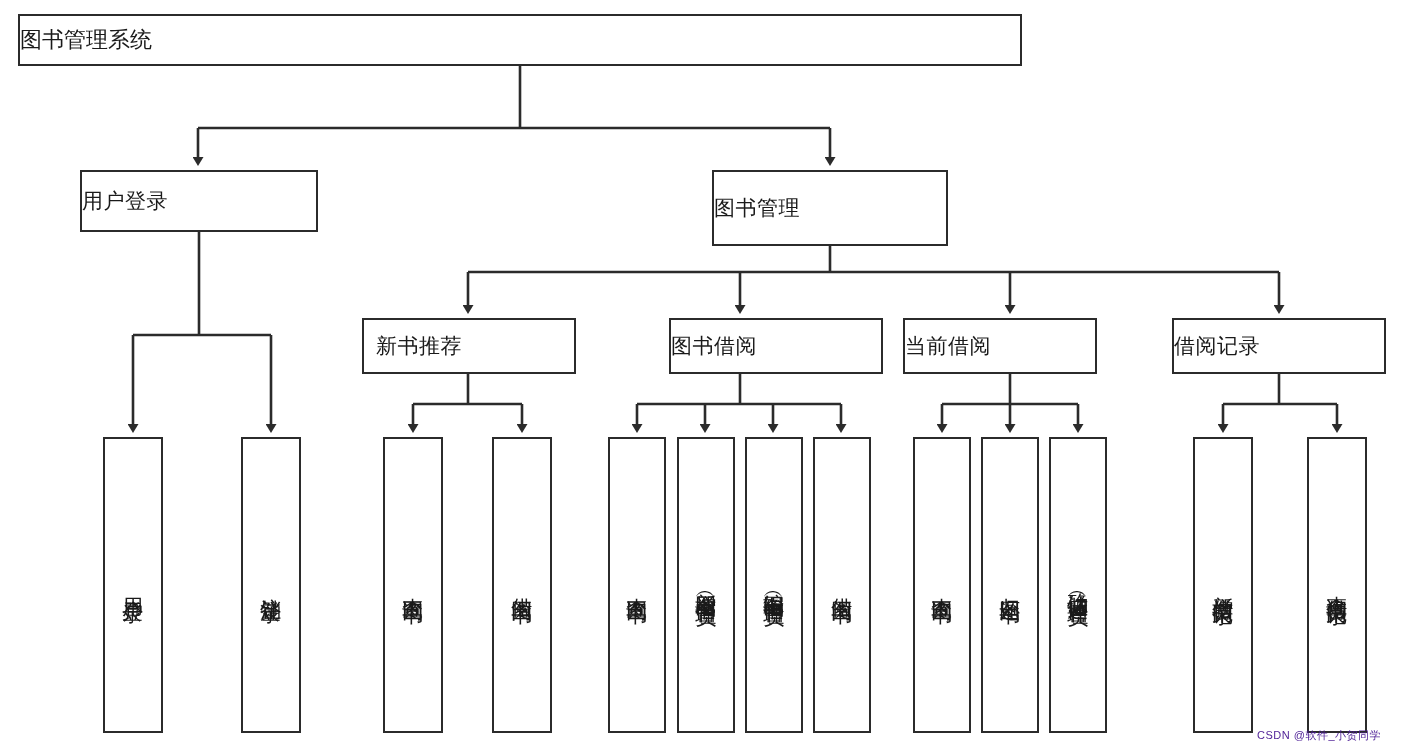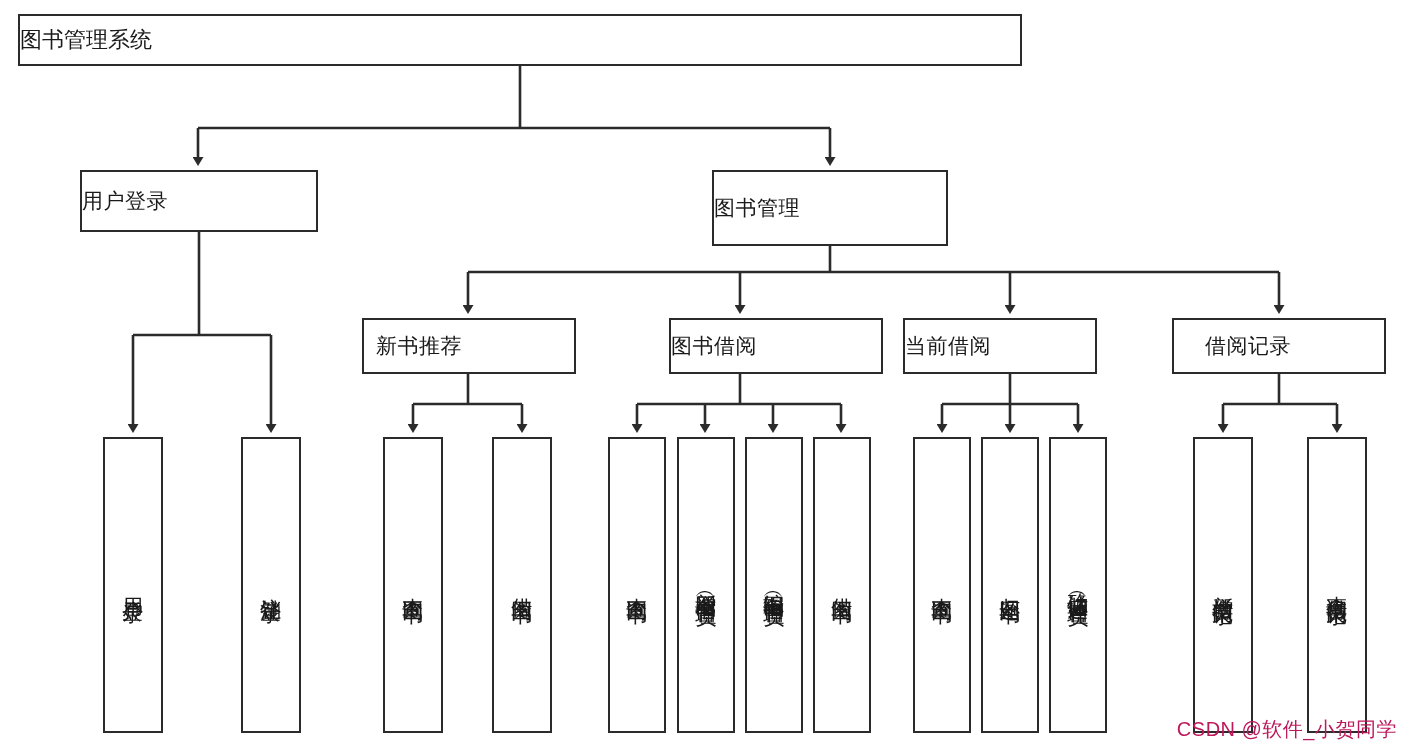--- a/index.html
+++ b/index.html
@@ -55,24 +55,24 @@
     text-align: center;
   }
   .node-v .vtext {
     writing-mode: vertical-rl;
     text-orientation: upright;
     display: block;
     max-height: 100%;
   }
   .watermark {
     position: absolute;
-    right: 8px;
+    right: 24px;
     bottom: 4px;
-    font-size: 20px;
-    color: #be185d;
+    font-size: 11px;
+    color: #4c1d95;
     white-space: nowrap;
     letter-spacing: 0.5px;
   }
 </style>
 </head>
 <body>
 
 <div id="stage">
 
   <svg class="wires" viewBox="0 0 1405 747" xmlns="http://www.w3.org/2000/svg">
@@ -138,21 +138,21 @@
 
   <div class="node node-h" style="left:362px; top:318px; width:214px; height:56px;padding-left:12px;">
     <span>新书推荐</span>
   </div>
   <div class="node node-h" style="left:669px; top:318px; width:214px; height:56px;">
     <span>图书借阅</span>
   </div>
   <div class="node node-h" style="left:903px; top:318px; width:194px; height:56px;">
     <span>当前借阅</span>
   </div>
-  <div class="node node-h" style="left:1172px; top:318px; width:214px; height:56px;padding-left:31px;">
+  <div class="node node-h" style="left:1172px; top:318px; width:214px; height:56px;">
     <span>借阅记录</span>
   </div>
 
   <div class="node node-v" style="left:103px; top:437px; width:60px; height:296px;">
     <span class="vtext">用户登录</span>
   </div>
   <div class="node node-v" style="left:241px; top:437px; width:60px; height:296px;">
     <span class="vtext">注销登录</span>
   </div>
 

